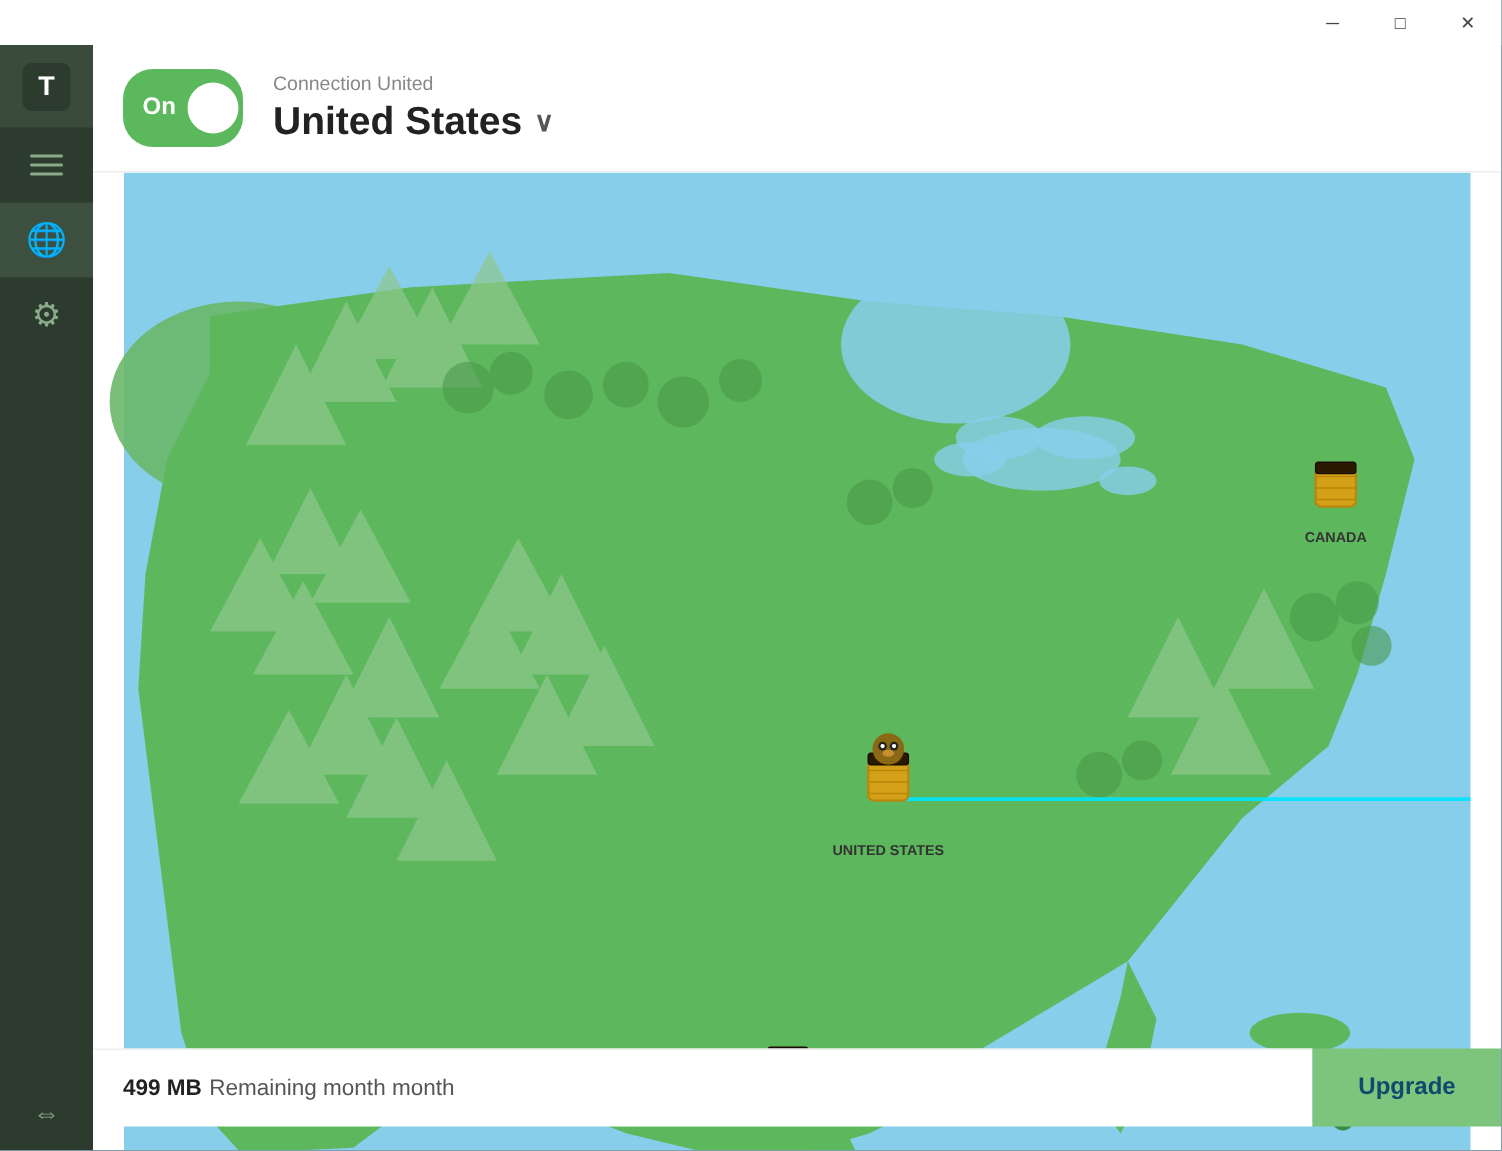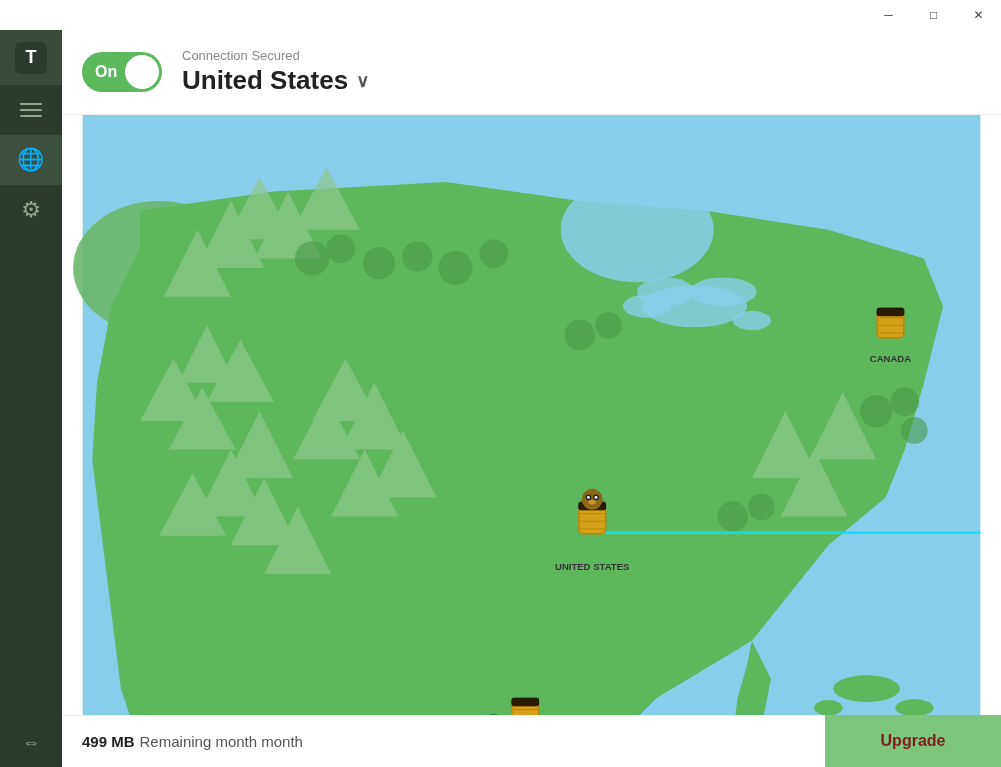--- a/index.html
+++ b/index.html
@@ -140,21 +140,21 @@
     }
 
     .toggle-container {
       display: flex;
       align-items: center;
       margin-right: 20px;
     }
 
     .toggle-switch {
       width: 80px;
-      height: 40px;
+      height: 52px;
       background: #5cb85c;
       border-radius: 20px;
       display: flex;
       align-items: center;
       padding: 3px;
       cursor: pointer;
       position: relative;
     }
 
     .toggle-label {
@@ -208,21 +208,21 @@
 
     
     .map-svg {
       width: 100%;
       height: 100%;
     }
 
     
     .bottom-bar {
       position: absolute;
-      bottom: 0;
+      bottom: 16px;
       left: 0;
       right: 0;
       height: 52px;
       display: flex;
       align-items: stretch;
     }
 
     .data-remaining {
       background: #fff;
       display: flex;
@@ -235,27 +235,27 @@
     }
 
     .data-remaining strong {
       color: #222;
       font-weight: 700;
       margin-right: 5px;
     }
 
     .upgrade-btn {
       background: #7dc57d;
-      color: #7f1d1d;
+      color: #0c4a6e;
       border: none;
       padding: 0 30px;
       font-size: 16px;
       font-weight: 600;
       cursor: pointer;
-      width: 176px;
+      width: 126px;
     }
 
     
     .hamburger {
       display: flex;
       flex-direction: column;
       gap: 4px;
     }
     .hamburger span {
       display: block;
@@ -311,21 +311,21 @@
     <div style="display:flex; flex-direction:column; flex:1; overflow:hidden;">
 
       <div class="header">
         <div class="toggle-container">
           <div class="toggle-switch">
             <span class="toggle-label">On</span>
             <div class="toggle-knob"></div>
           </div>
         </div>
         <div class="connection-info">
-          <span class="connection-status">Connection Secured</span>
+          <span class="connection-status">Connection United</span>
           <div class="connection-country">
             <span>United States</span>
             <span class="chevron-down">∨</span>
           </div>
         </div>
       </div>
 
       <div class="map-area">
         <svg class="map-svg" viewBox="0 0 939 682" xmlns="http://www.w3.org/2000/svg">
 

